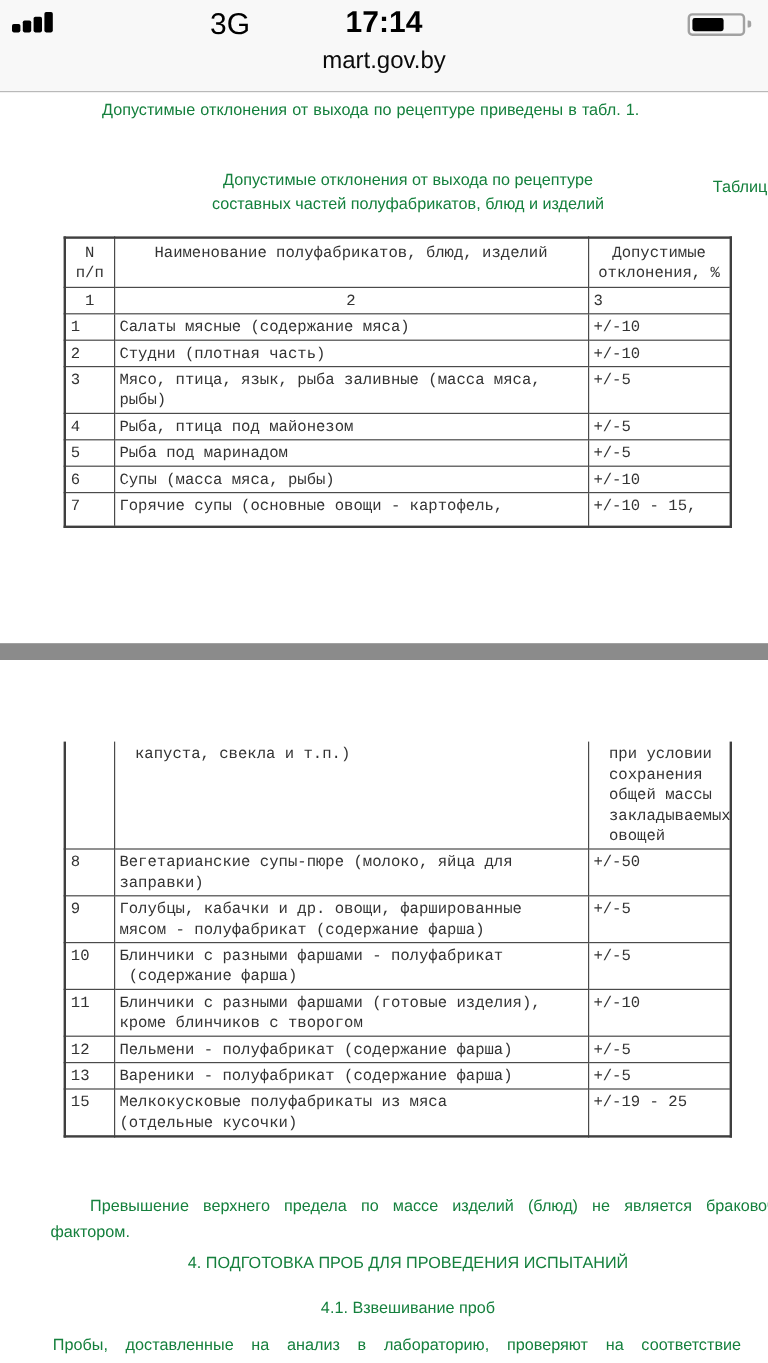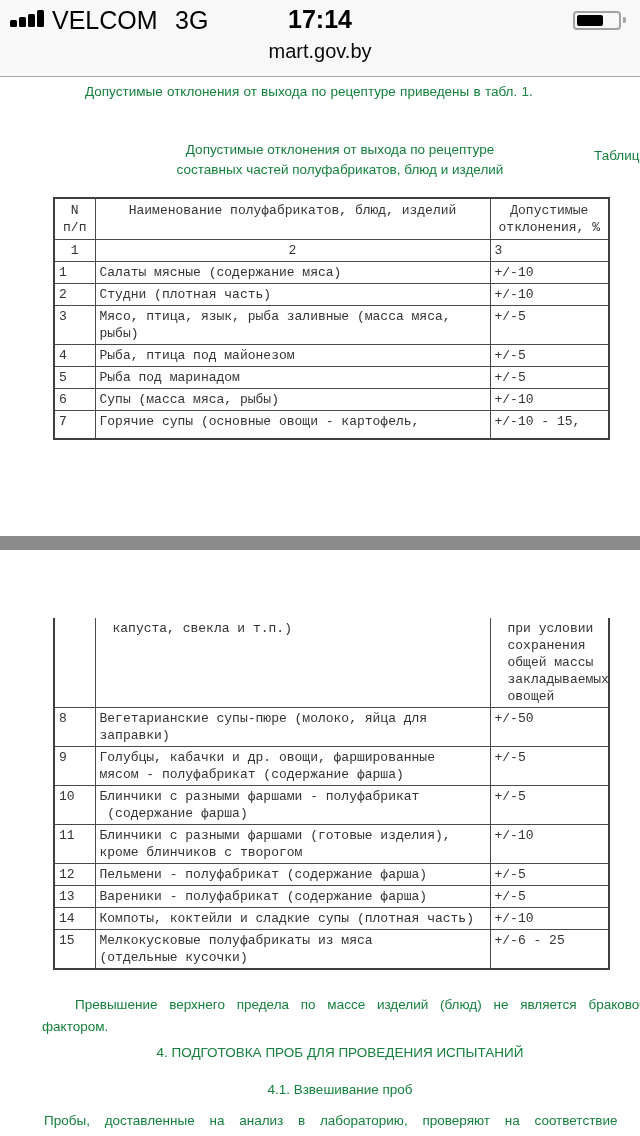--- a/index.html
+++ b/index.html
@@ -53,21 +53,20 @@
 
 <div id="page">
 
   <div id="statusbar" style="background: rgb(248, 248, 248);">
     <div class="signal">
       <div class="bar b1"></div>
       <div class="bar b2"></div>
       <div class="bar b3"></div>
       <div class="bar b4"></div>
     </div>
-    <span class="carrier">VELCOM</span>
     <span class="network">3G</span>
     <div class="time">17:14</div>
     <div class="battery">
       <div class="fill"></div>
     </div>
     <div class="batt-tip"></div>
     <div class="url">mart.gov.by</div>
   </div>
 
   <div id="content">
@@ -184,29 +183,24 @@
             <td>12</td>
             <td>Пельмени - полуфабрикат (содержание фарша)</td>
             <td>+/-5</td>
           </tr>
           <tr>
             <td>13</td>
             <td>Вареники - полуфабрикат (содержание фарша)</td>
             <td>+/-5</td>
           </tr>
           <tr>
-            <td>14</td>
-            <td>Компоты, коктейли и сладкие супы (плотная часть)</td>
-            <td>+/-10</td>
-          </tr>
-          <tr>
             <td>15</td>
             <td>Мелкокусковые полуфабрикаты из мяса
 (отдельные кусочки)</td>
-            <td>+/-6 - 25</td>
+            <td>+/-19 - 25</td>
           </tr>
         </tbody>
     </table>
 
     <div class="doc" id="note">
       <span class="l1">Превышение верхнего предела по массе изделий (блюд) не является браковочн</span>
       <span>фактором.</span>
     </div>
 
     <div class="doc" id="h4">4. ПОДГОТОВКА ПРОБ ДЛЯ ПРОВЕДЕНИЯ ИСПЫТАНИЙ</div>

